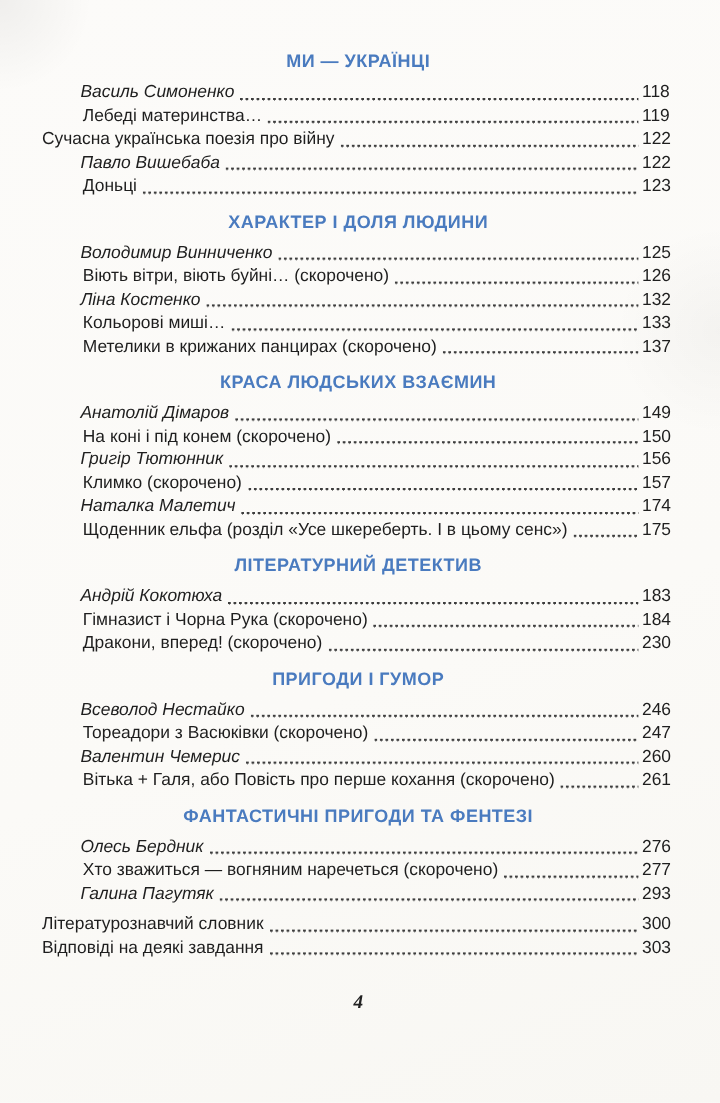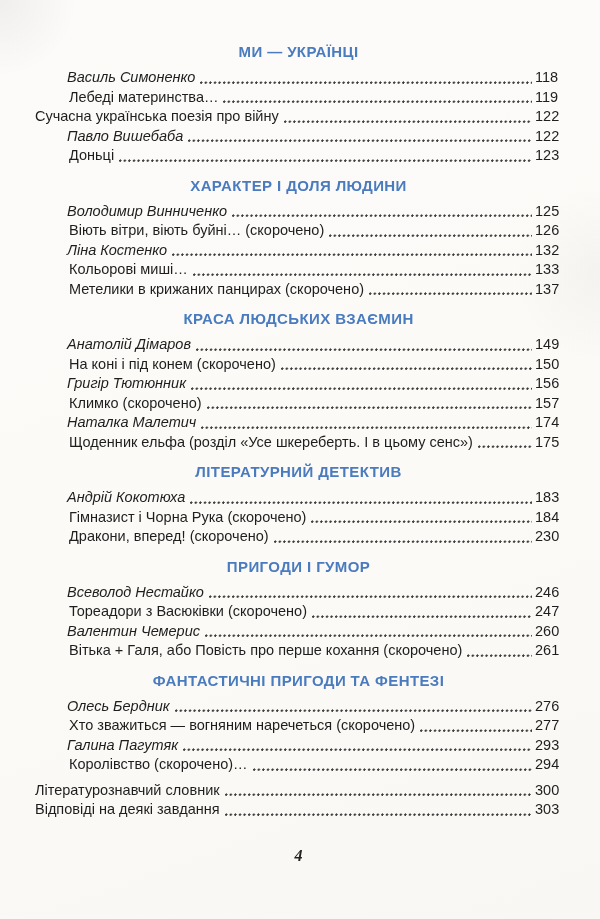--- a/index.html
+++ b/index.html
@@ -242,25 +242,20 @@
           <div class="entry work">
     <span class="entry-title">Хто зважиться — вогняним наречеться (скорочено)</span>
     <span class="leader"></span>
     <span class="entry-page">277</span>
   </div>
           <div class="entry author">
     <span class="entry-title">Галина Пагутяк</span>
     <span class="leader"></span>
     <span class="entry-page">293</span>
   </div>
-          <div class="entry work">
-    <span class="entry-title">Королівство (скорочено)…</span>
-    <span class="leader"></span>
-    <span class="entry-page">294</span>
-  </div>
         </div>
   </section>
     </div>
 
   <div id="back-matter-root" class="back-matter">
       <div class="entry plain">
     <span class="entry-title">Літературознавчий словник</span>
     <span class="leader"></span>
     <span class="entry-page">300</span>
   </div>

